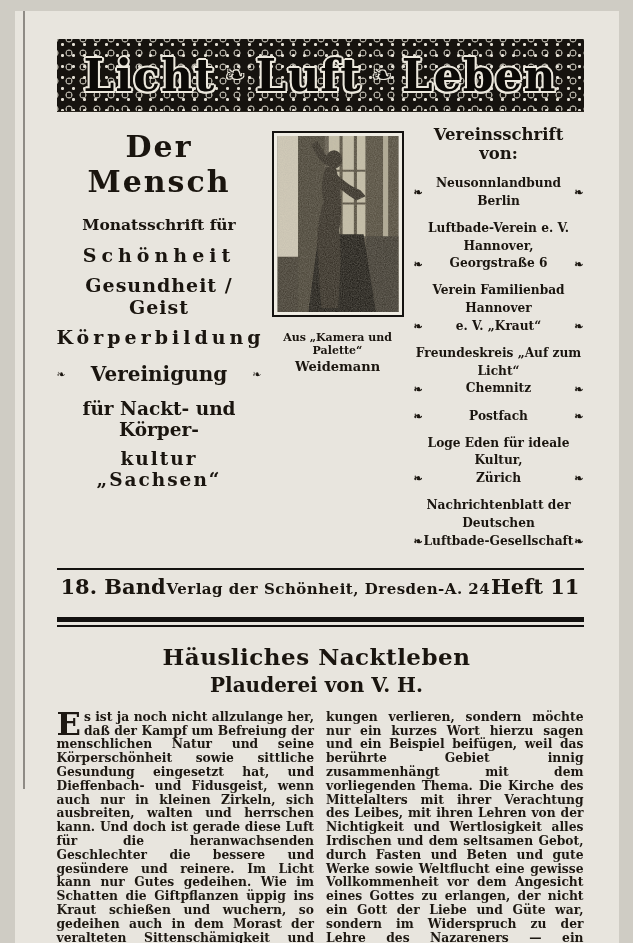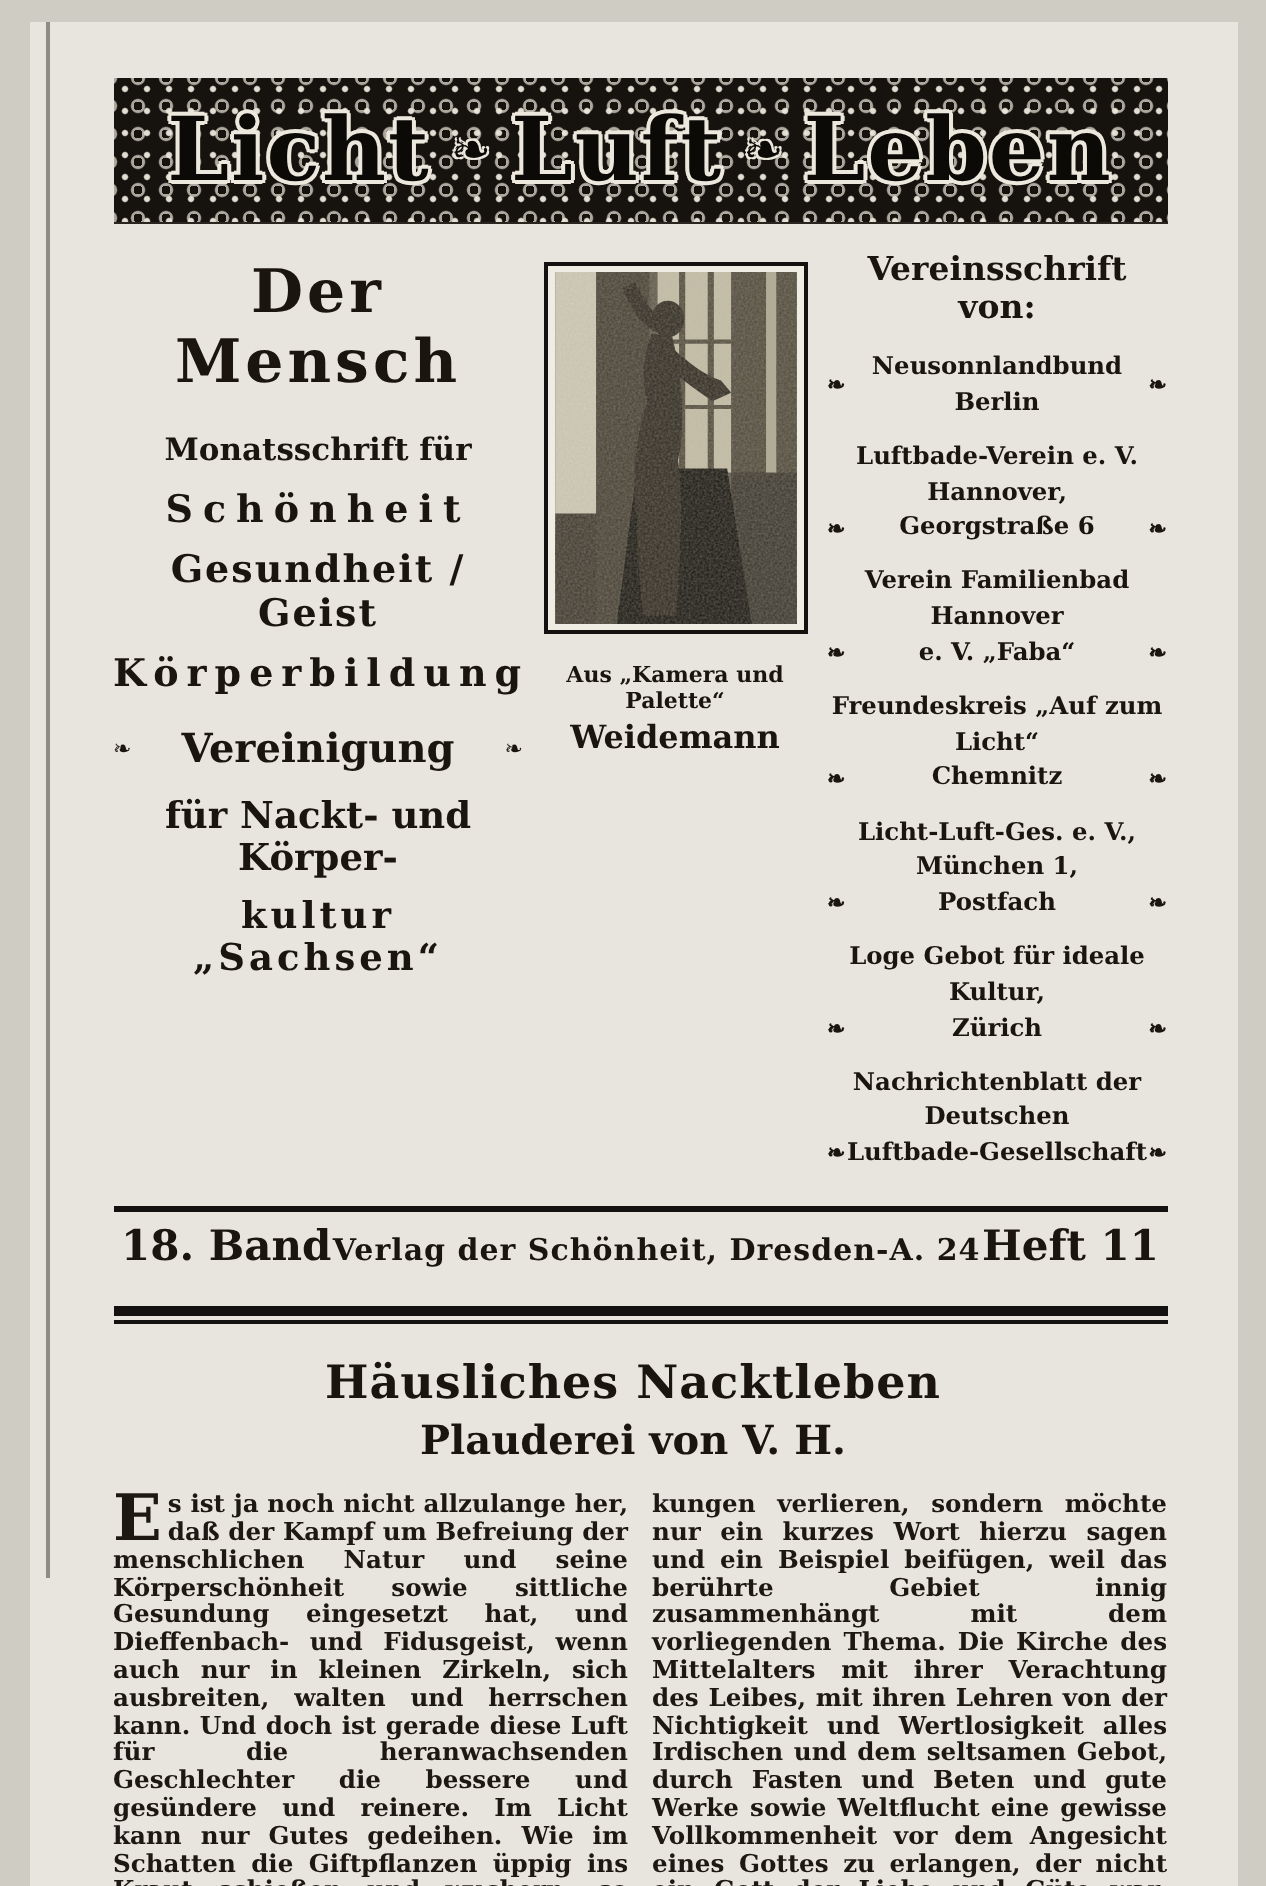--- a/index.html
+++ b/index.html
@@ -62,21 +62,21 @@
   .nackt1{font-size:18.5px;font-weight:bold;margin-top:12px;}
   .nackt2{font-size:18.5px;font-weight:bold;margin-top:8px;letter-spacing:2px;}
   
   .photo-frame{
     margin-top:14px;
     border:2px solid #141210;background:#efece3;padding:3px;
     width:122px;height:176px;
   }
   .photo-frame svg{display:block;width:122px;height:176px;}
   .caption1{font-size:11px;font-weight:bold;margin-top:14px;text-align:center;}
-  .caption2{font-size:16px;font-weight:bold;margin-top:2px;text-align:left;}
+  .caption2{font-size:13px;font-weight:bold;margin-top:2px;text-align:left;}
   
   .vheading{font-size:16.5px;font-weight:bold;margin-top:8px;margin-bottom:12px;}
   .entry{margin-bottom:9.5px;font-size:12.2px;font-weight:bold;line-height:1.45;}
   .entry .orn-row{display:flex;align-items:center;justify-content:space-between;}
   .entry .orn-row .mid{flex:1;text-align:center;}
   
   .vol-rule-top{margin:8px 35px 0 42px;height:2.5px;background:#141210;}
   .vol-row{
     margin:0 35px 0 42px;
     display:flex;align-items:baseline;justify-content:space-between;
@@ -187,45 +187,44 @@
           <span class="orn">❧</span>
           <span class="mid">Georgstraße 6</span>
           <span class="orn">❧</span>
         </div>
       </div>
 
       <div class="entry">
         <div>Verein Familienbad Hannover</div>
         <div class="orn-row">
           <span class="orn">❧</span>
-          <span class="mid">e. V. „Faba“</span>
+          <span class="mid">e. V. „Kraut“</span>
           <span class="orn">❧</span>
         </div>
       </div>
 
       <div class="entry">
         <div>Freundeskreis „Auf zum Licht“</div>
         <div class="orn-row">
           <span class="orn">❧</span>
           <span class="mid">Chemnitz</span>
           <span class="orn">❧</span>
         </div>
       </div>
 
       <div class="entry">
-        <div>Licht-Luft-Ges. e. V., München 1,</div>
         <div class="orn-row">
           <span class="orn">❧</span>
           <span class="mid">Postfach</span>
           <span class="orn">❧</span>
         </div>
       </div>
 
       <div class="entry">
-        <div>Loge Gebot für ideale Kultur,</div>
+        <div>Loge Eden für ideale Kultur,</div>
         <div class="orn-row">
           <span class="orn">❧</span>
           <span class="mid">Zürich</span>
           <span class="orn">❧</span>
         </div>
       </div>
 
       <div class="entry">
         <div>Nachrichtenblatt der Deutschen</div>
         <div class="orn-row">

